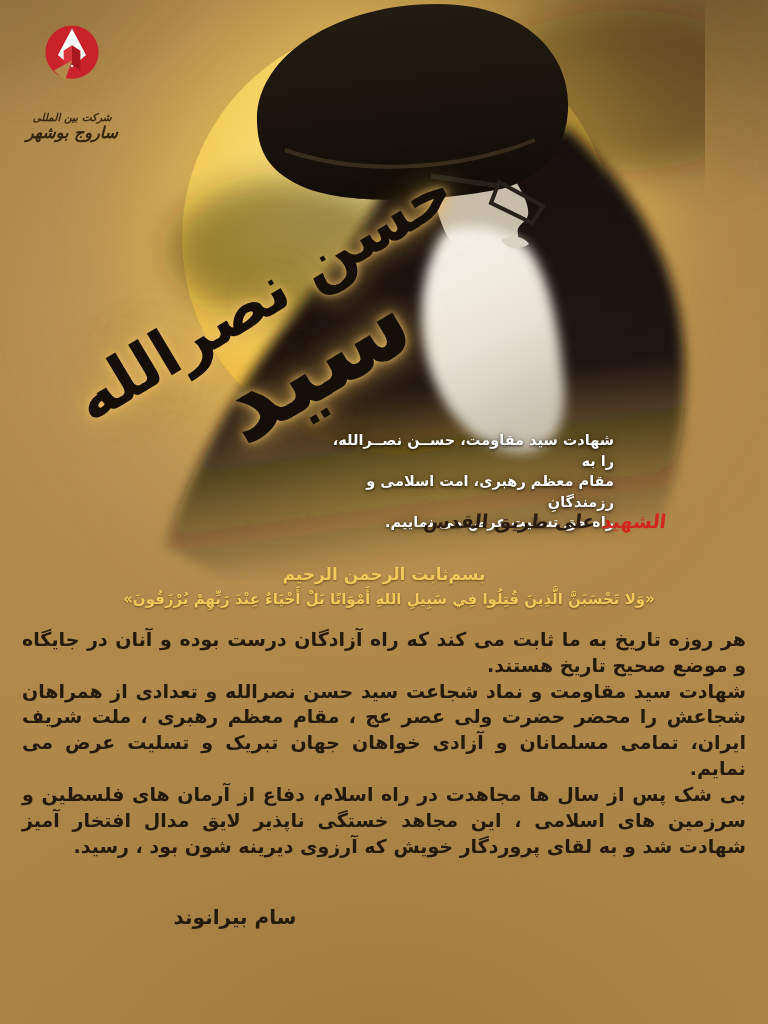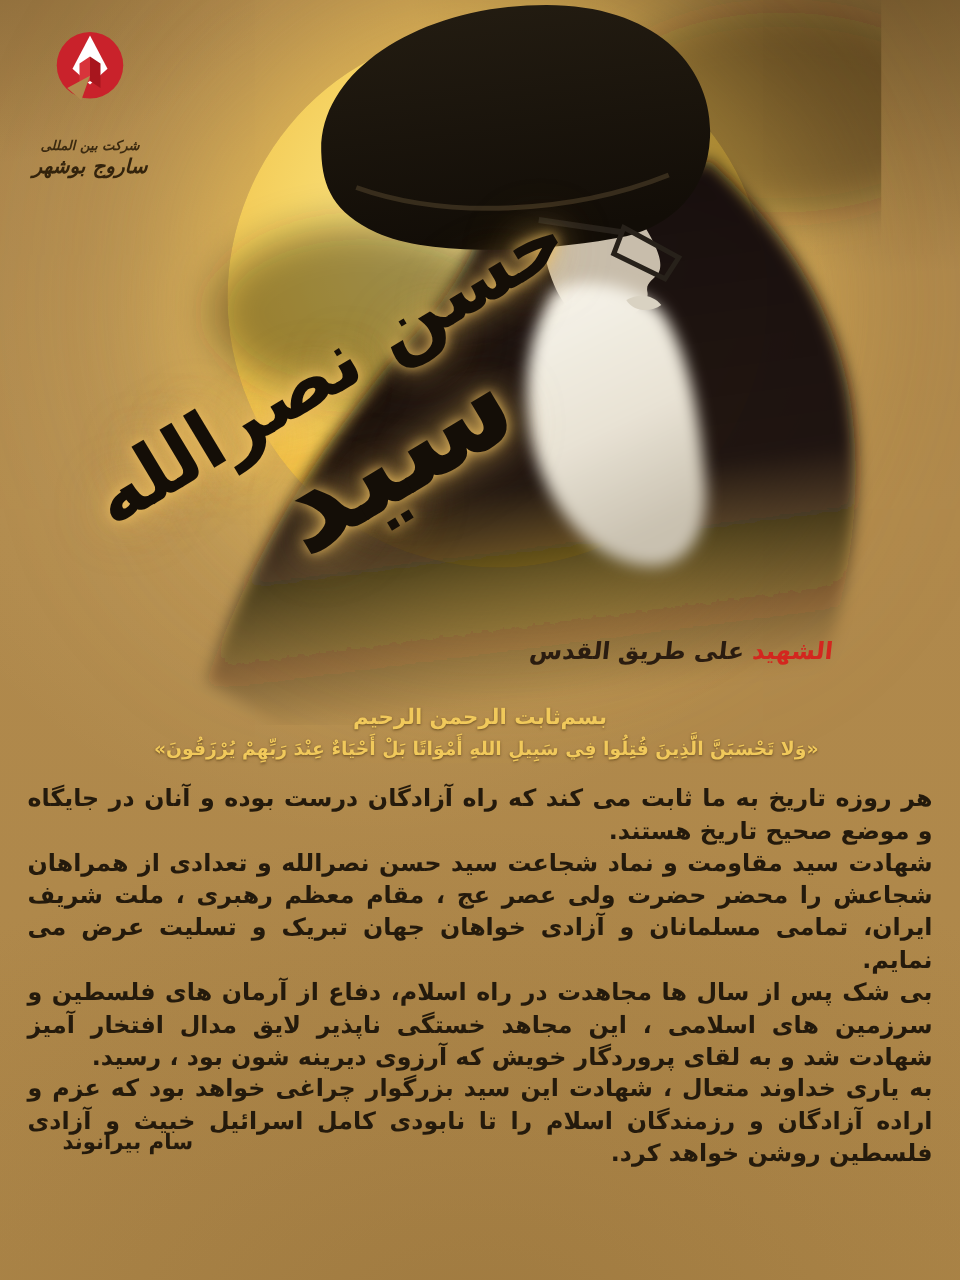--- a/index.html
+++ b/index.html
@@ -58,22 +58,22 @@
   }
   
   .body-text{
     left:22px; top:627px; width:724px; direction:rtl;
     color:#241a0c; font-size:19px; font-weight:bold; line-height:1.36;
     text-align:justify;
   }
   .body-text p{margin:0;}
   
   .signature{
-    left:50px; top:901px; width:370px; direction:rtl; text-align:left;
-    color:#241a0c; font-weight:bold; font-size:17px; line-height:1.6;
+    left:50px; top:901px; width:370px; direction:rtl; text-align:center;
+    color:#241a0c; font-weight:bold; font-size:20px; line-height:1.6;
   }
   .signature span{display:block;}
   
   .logo{left:16px; top:20px; width:112px; text-align:center;}
   .logo svg{display:block; margin:0 auto;}
   .logo .l-small{display:block; direction:rtl; color:#3b2a10; font-size:10.5px; font-weight:bold; font-style:italic; margin-top:21px;}
   .logo .l-large{display:block; direction:rtl; color:#33230c; font-size:16px; font-weight:bold; font-style:italic; letter-spacing:1px;}
   
   .portrait{left:105px; top:0; width:600px; height:580px; pointer-events:none;}
 </style>
@@ -128,33 +128,37 @@
       <path d="M326 176 L394 186" stroke-width="5"></path>
       <path d="M394 182 L438 206 L427 223 L386 203 Z" stroke-width="4"></path>
     </g>
   </svg>
 
   <div class="layer calligraphy">
     <span class="c-line1">حسن نصرالله</span>
     <span class="c-line2">سید</span>
   </div>
 
+  <div class="layer note">
+    <span>شهادت سید مقاومت، حســن نصــرالله، را به</span>
+    <span>مقام معظم رهبری، امت اسلامی و رزمندگانِ</span>
+    <span>راه حق تسلیت عرض می نماییم.</span>
+  </div>
 
   <div class="layer martyr">
     <span class="m-label">الشهید</span><span> علی طریق القدس</span>
   </div>
 
   <div class="layer bismillah">بسم‌ثابت الرحمن الرحیم</div>
   <div class="layer verse">«وَلا تَحْسَبَنَّ الَّذِينَ قُتِلُوا فِي سَبِيلِ اللهِ أَمْوَاتًا بَلْ أَحْيَاءٌ عِنْدَ رَبِّهِمْ يُرْزَقُونَ»</div>
 
   <div class="layer body-text">
     <p>هر روزه تاریخ به ما ثابت می کند که راه آزادگان درست بوده و آنان در جایگاه و موضع صحیح تاریخ هستند.</p>
     <p>شهادت سید مقاومت و نماد شجاعت سید حسن نصرالله و تعدادی از همراهان شجاعش را محضر حضرت ولی عصر عج ، مقام معظم رهبری ، ملت شریف ایران، تمامی مسلمانان و آزادی خواهان جهان تبریک و تسلیت عرض می نمایم.</p>
     <p>بی شک پس از سال ها مجاهدت در راه اسلام، دفاع از آرمان های فلسطین و سرزمین های اسلامی ، این مجاهد خستگی ناپذیر لایق مدال افتخار آمیز شهادت شد و به لقای پروردگار خویش که آرزوی دیرینه شون بود ، رسید.</p>
-    <p>به یاری خداوند متعال ، شهادت این سید بزرگوار چراغی خواهد بود که عزم و اراده آزادگان و رزمندگان اسلام را تا نابودی کامل اسرائیل خبیث و آزادی فلسطین روشن خواهد کرد.</p>
   </div>
 
   <div class="layer signature">
     <span>سام بیرانوند</span>
   </div>
 
   <div class="layer logo">
     <svg width="70" height="70" viewBox="0 0 100 100" aria-hidden="true">
       <circle cx="50" cy="46" r="38" fill="#c9222b"></circle>
       <path d="M50 12 L70 50 L50 68 L30 50 Z" fill="#ffffff"></path>

